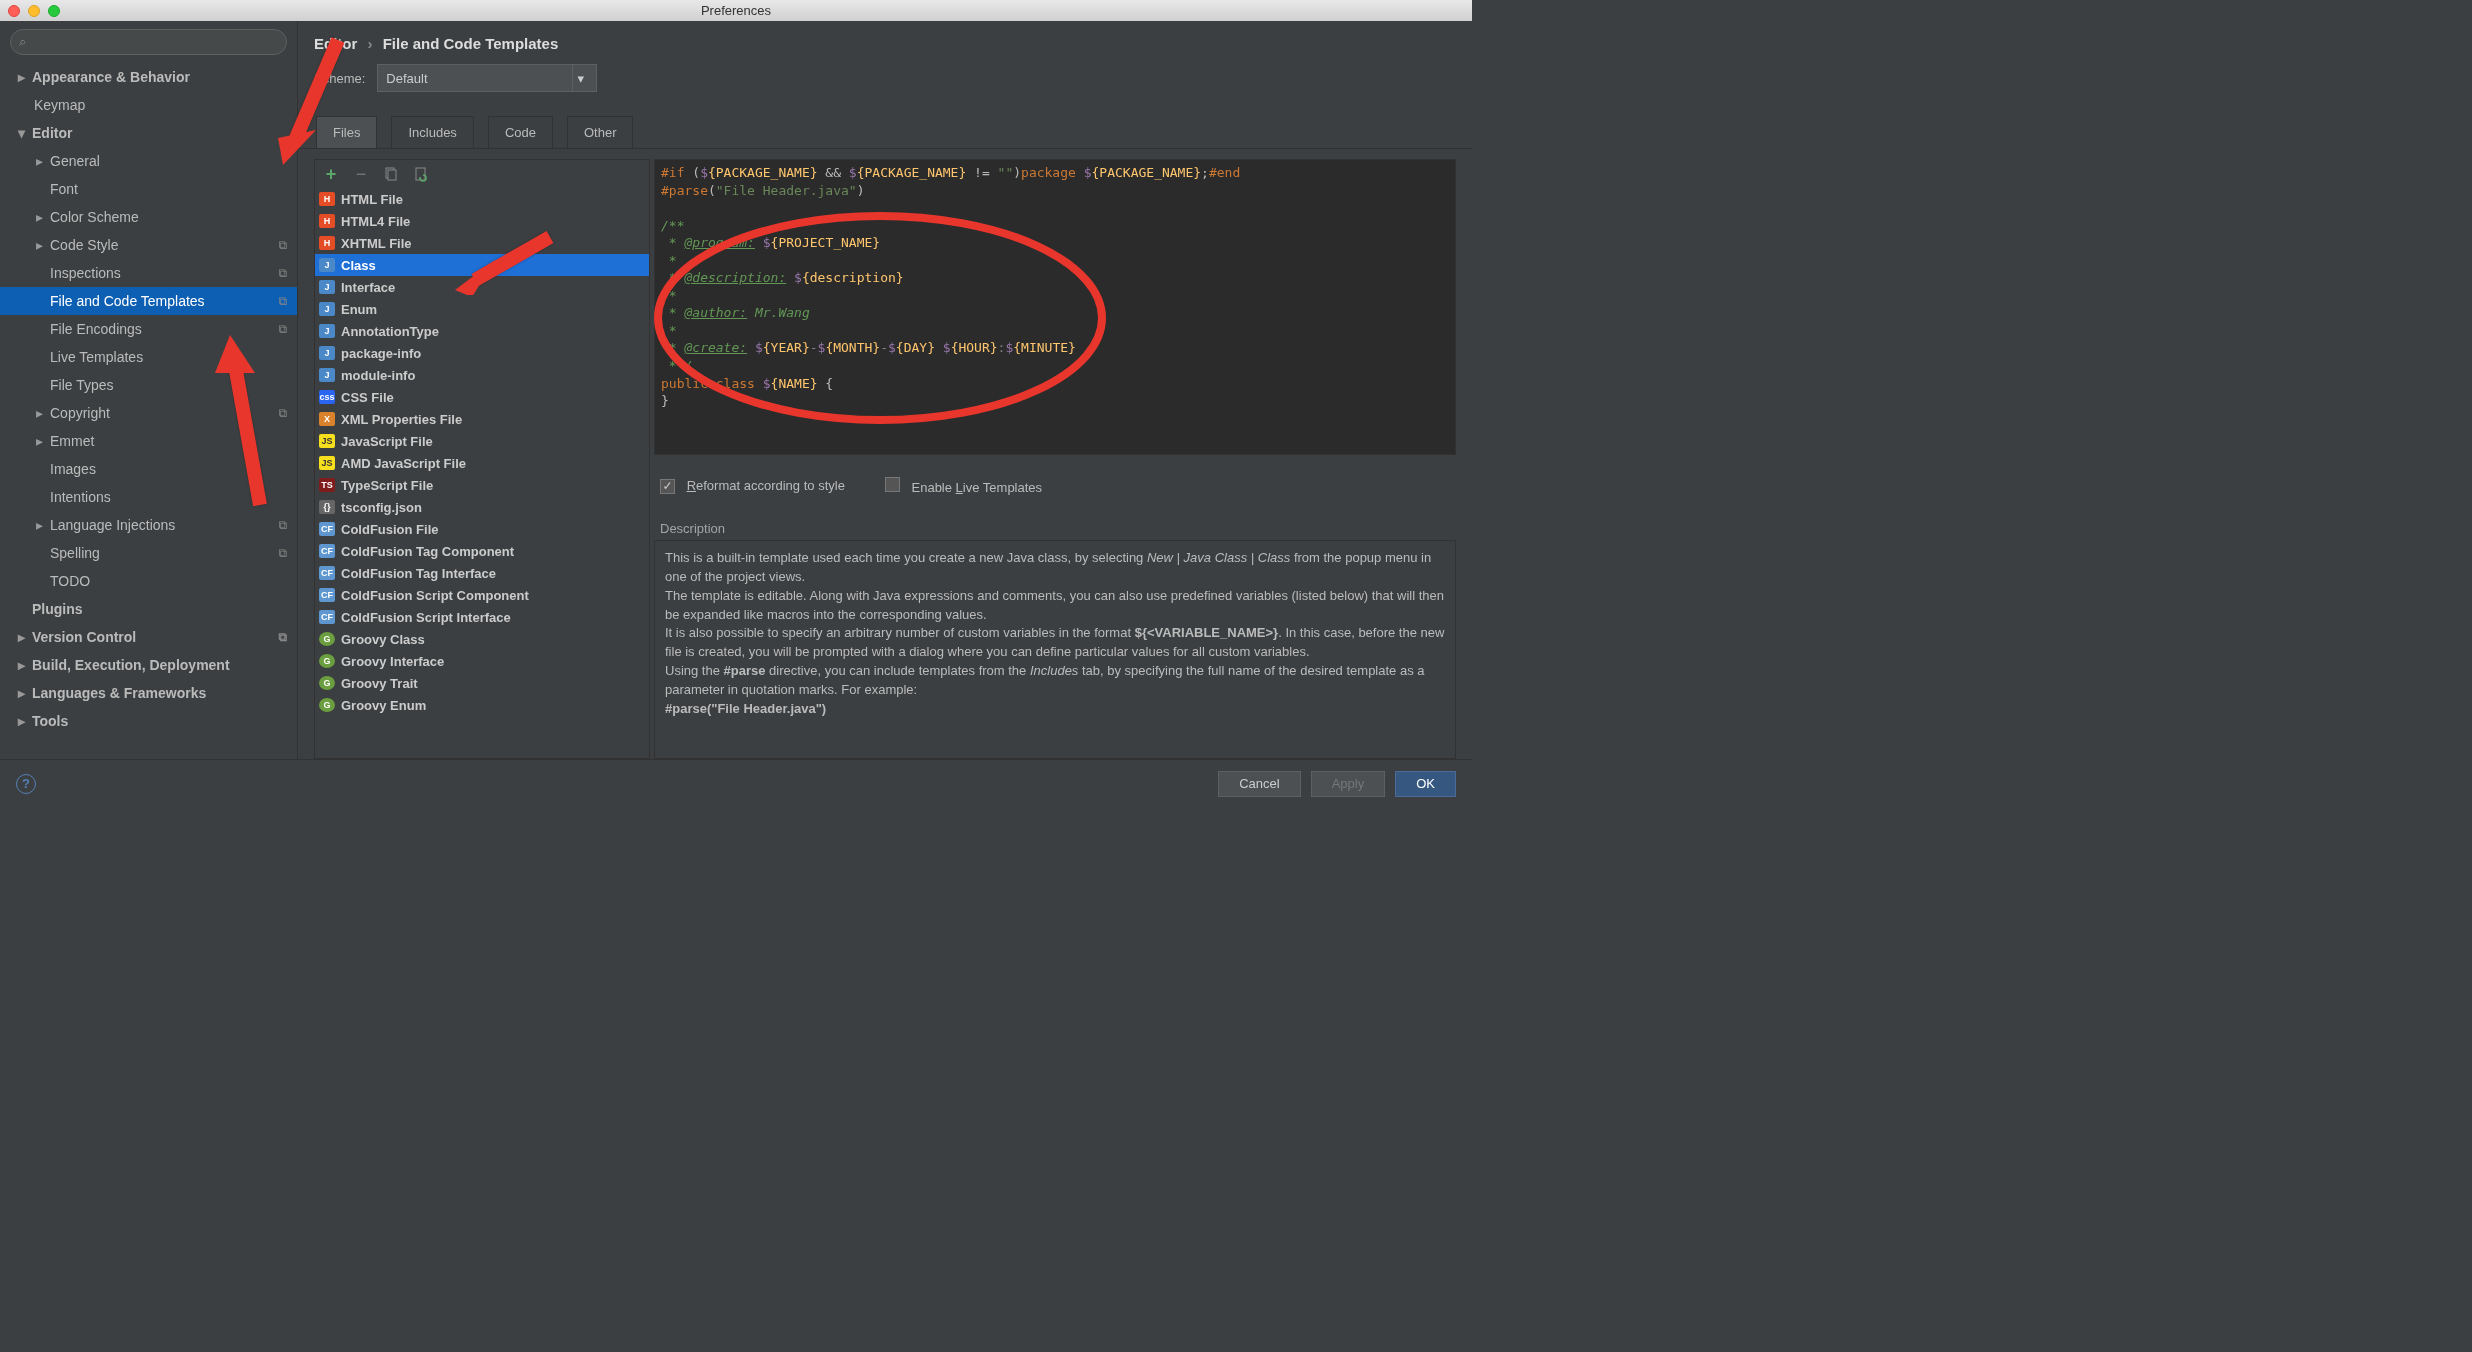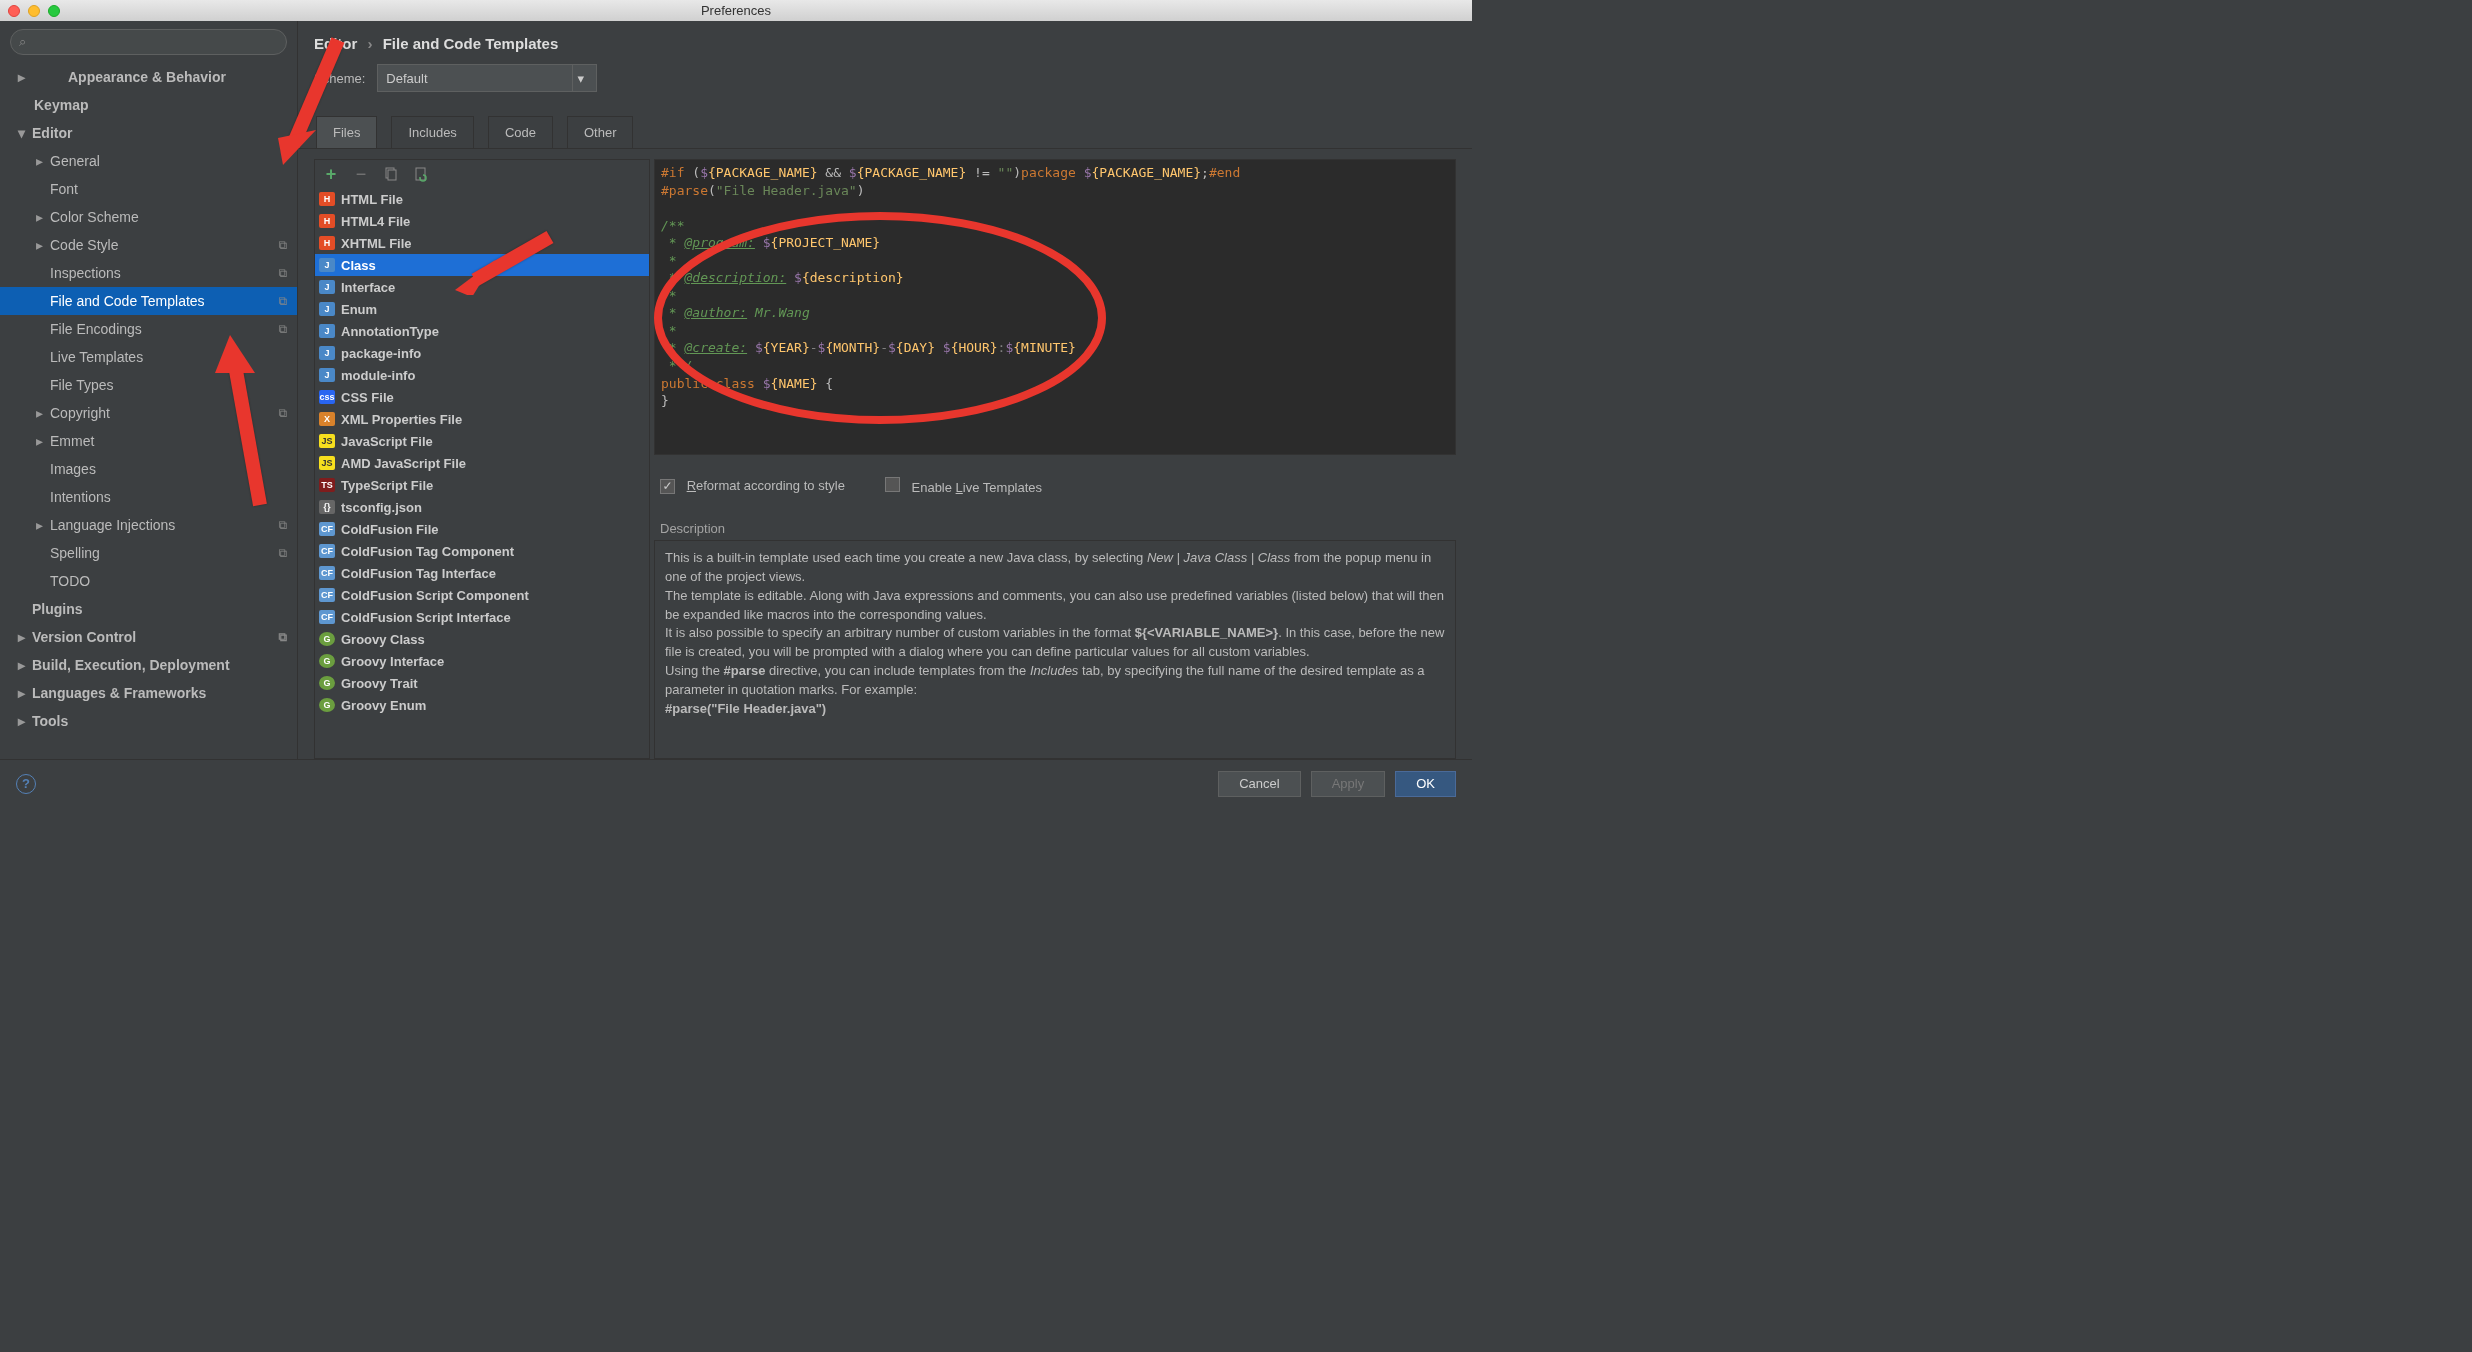--- a/index.html
+++ b/index.html
@@ -321,25 +321,25 @@
   </div>
   <div class="title">Preferences</div>
 </div>
 
 <div class="body-area">
   <div class="sidebar">
     <div class="search-box">
       <span style="font-size:13px;">⌕</span>
     </div>
     <div class="tree" id="tree">
-        <div class="tree-item" style="font-weight: bold; gap: 36px;">
+        <div class="tree-item" style="font-weight: bold;">
           <span class="arrow closed"></span>
           <span>Appearance &amp; Behavior</span>
         </div>
-        <div class="tree-item" style="font-weight: bold; padding-left: 20px;">
+        <div class="tree-item" style="font-weight: normal; padding-left: 20px;">
           <span class="arrow "></span>
           <span>Keymap</span>
         </div>
         <div class="tree-item" style="font-weight: bold;">
           <span class="arrow open"></span>
           <span>Editor</span>
         </div>
         <div class="tree-item child">
           <span class="arrow closed"></span>
           <span>General</span>

